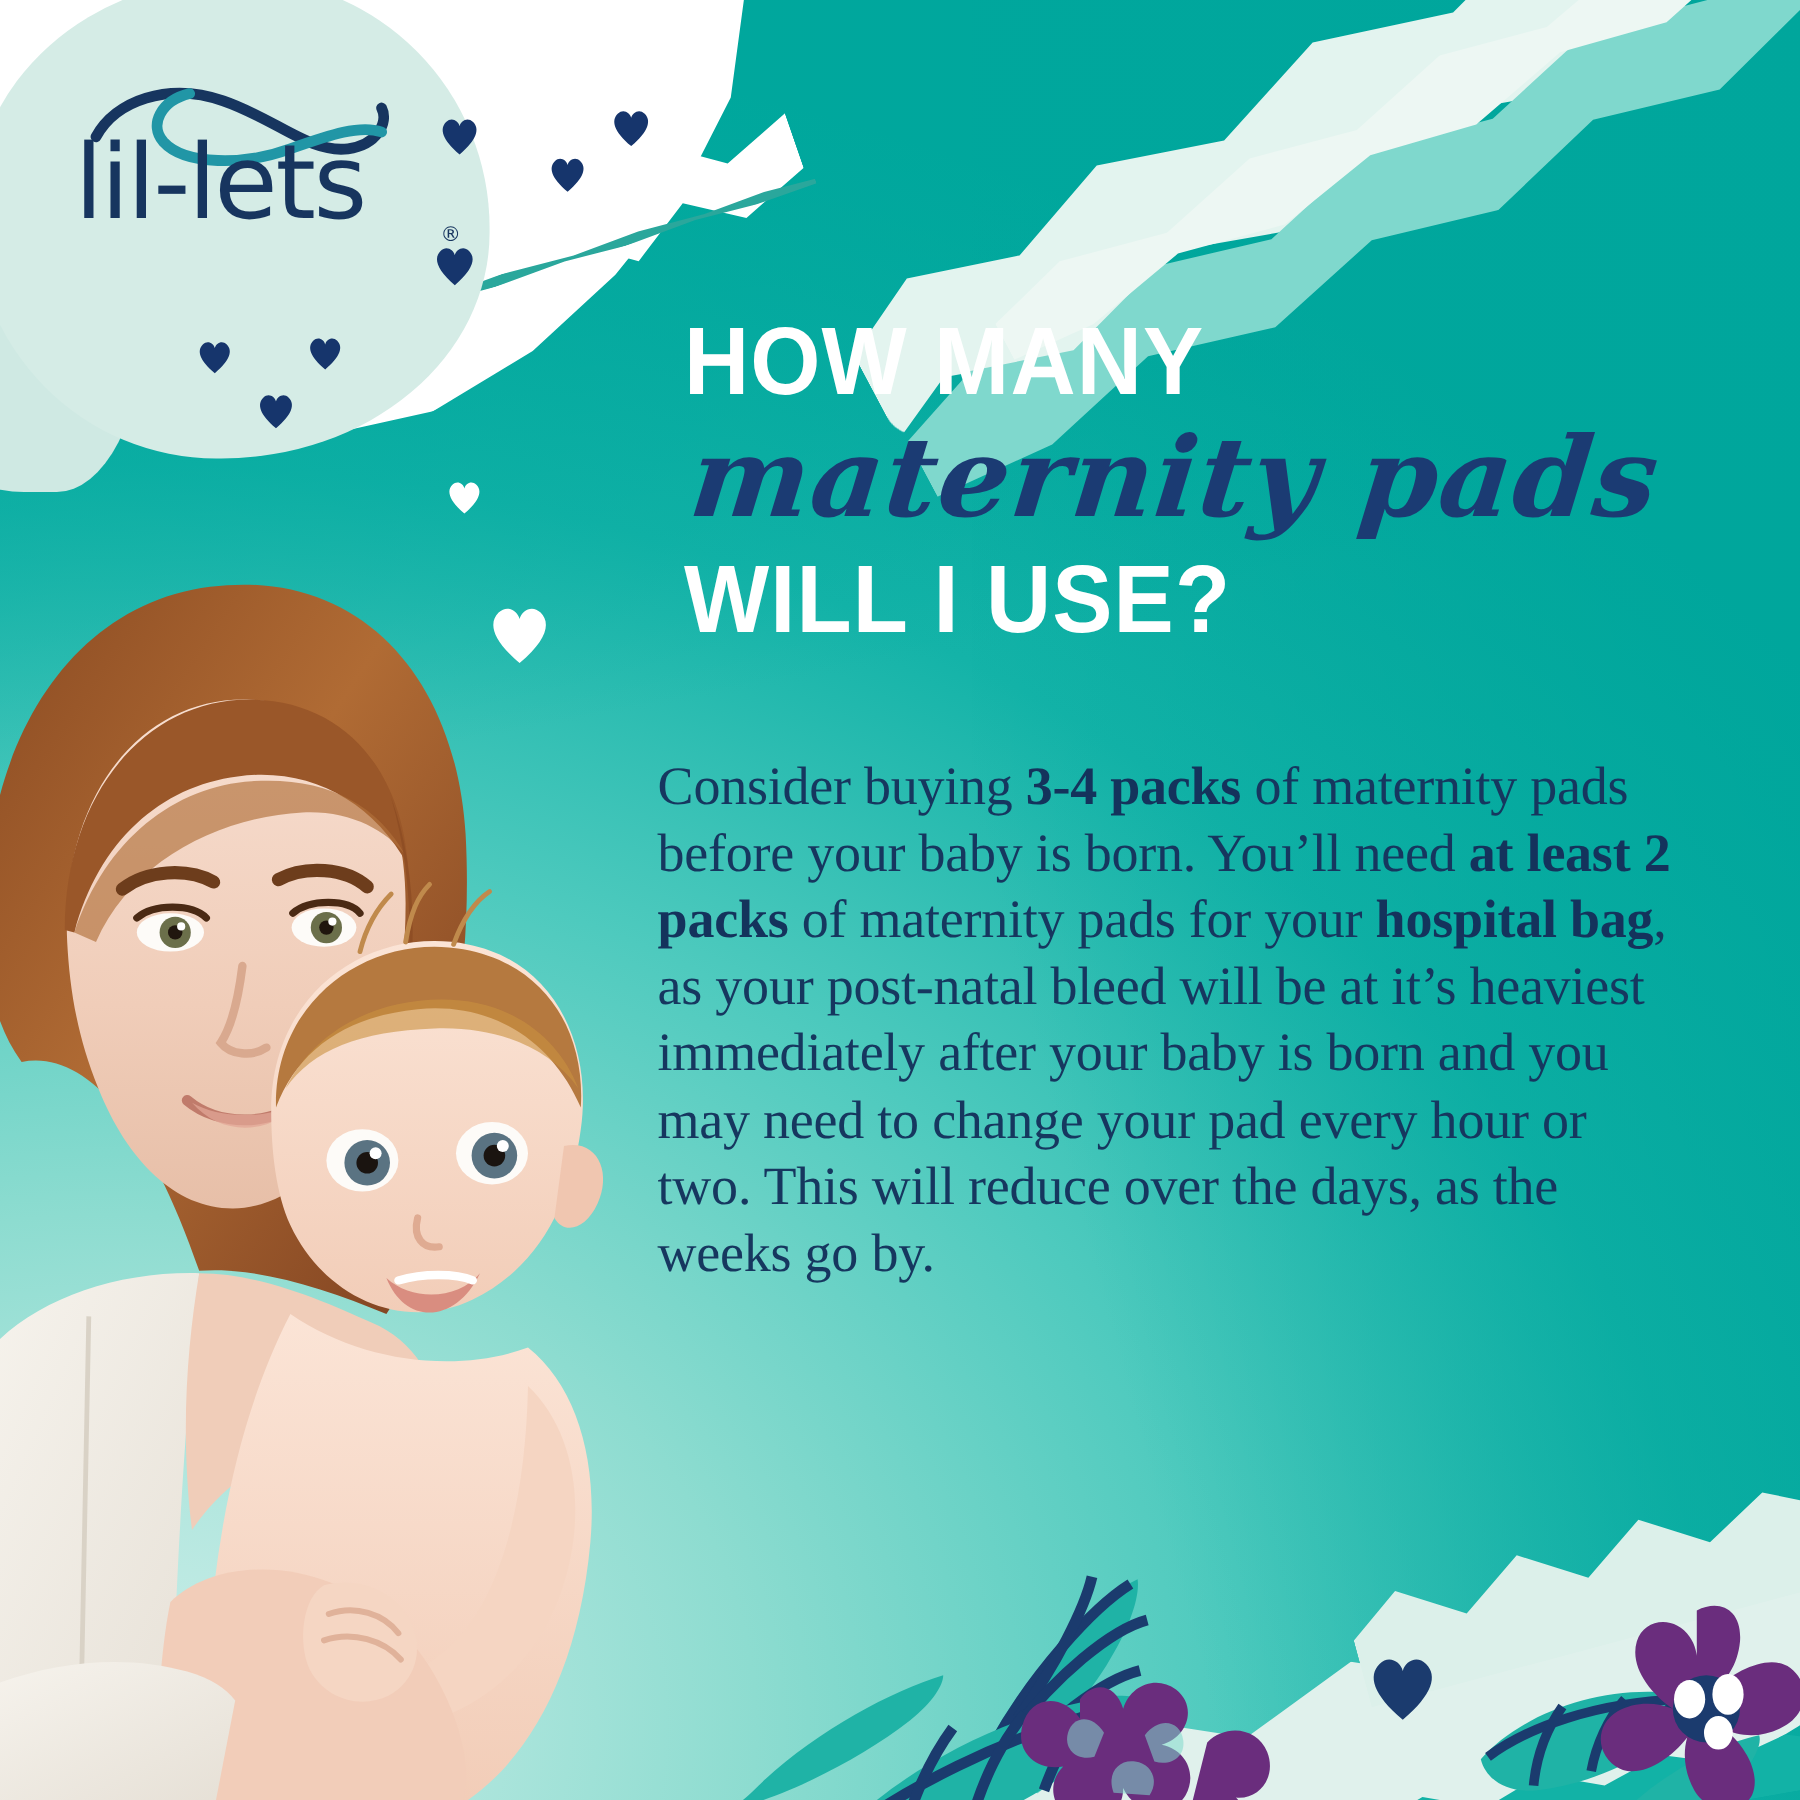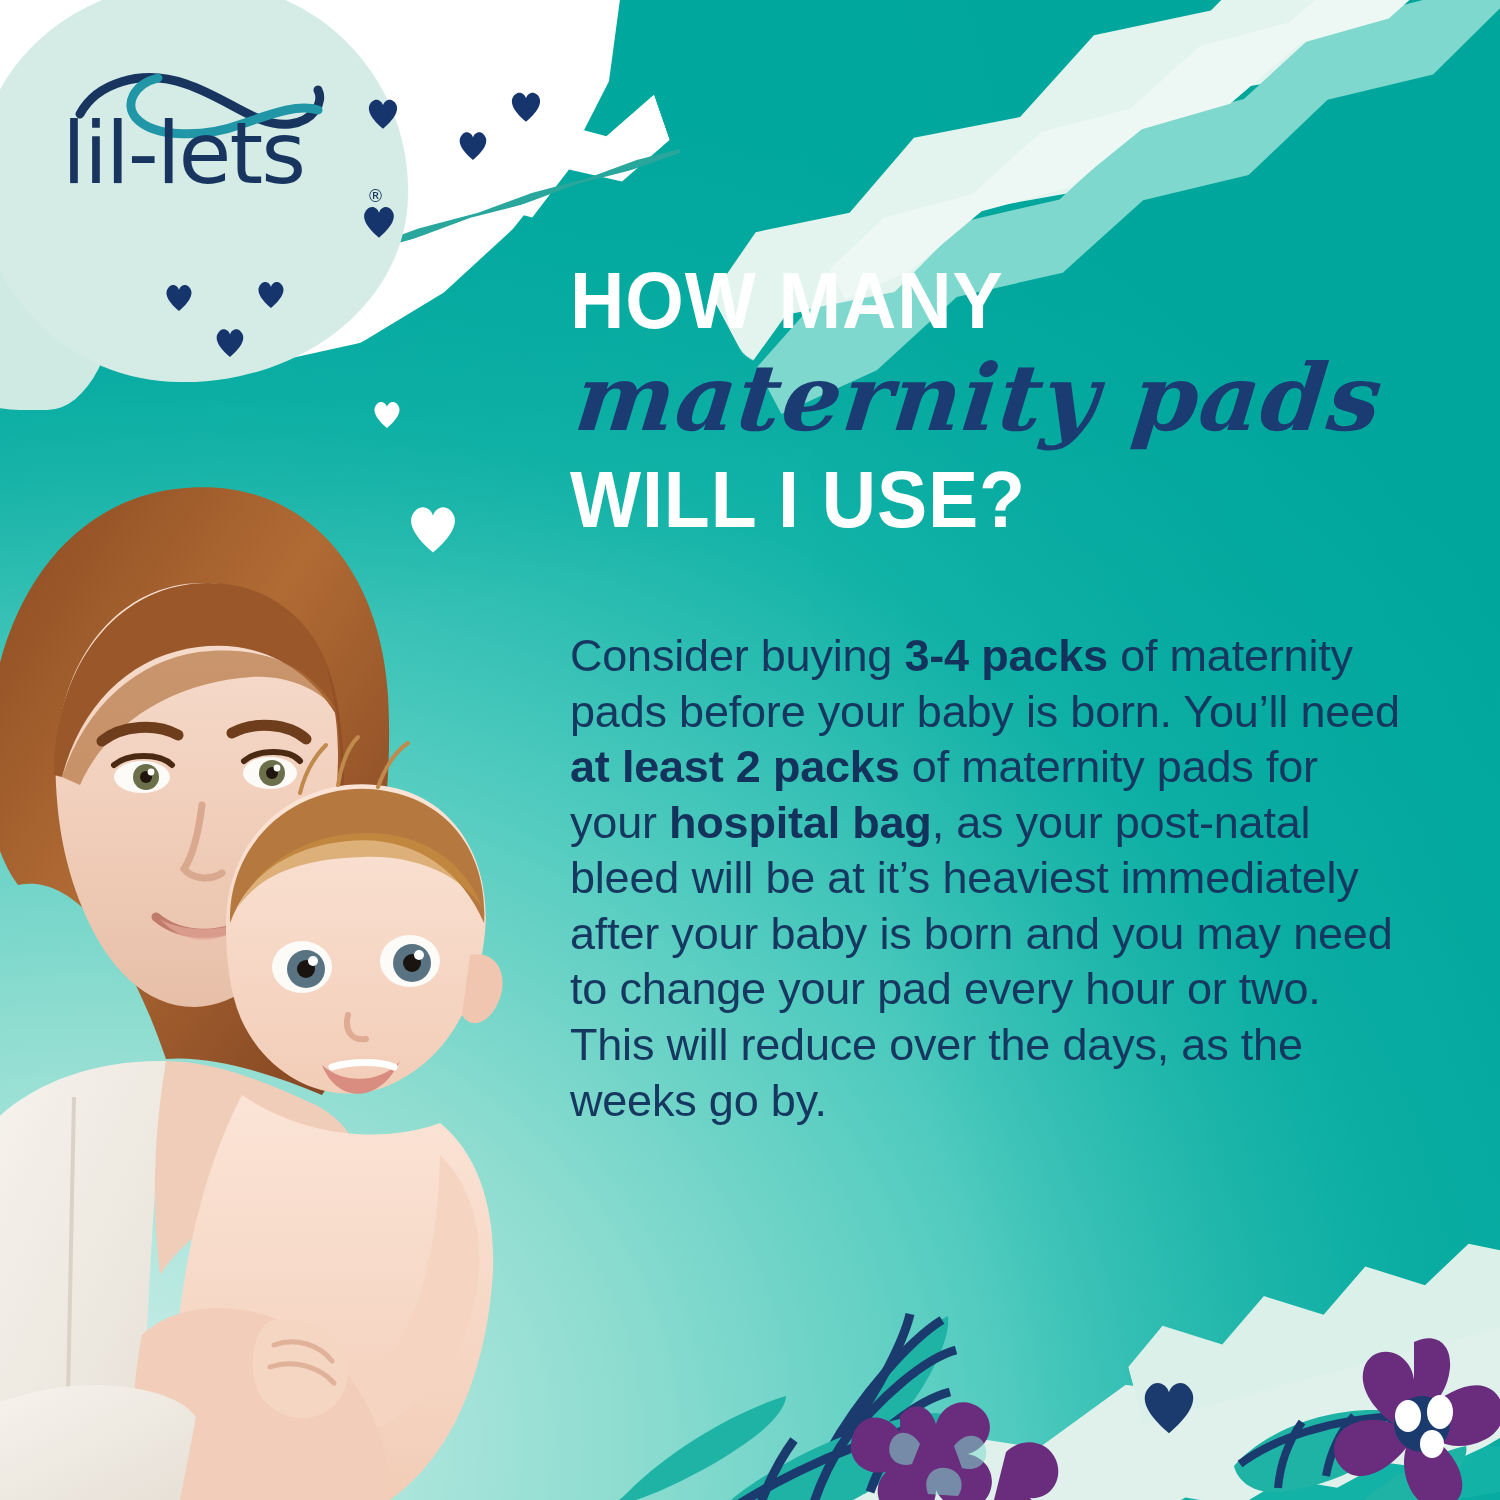--- a/index.html
+++ b/index.html
@@ -139,22 +139,22 @@
     letter-spacing:1px;
     margin:2px 0 0 6px;
     white-space:nowrap;
     transform:skewX(-6deg) scaleX(1.02);
     transform-origin:left center;
   }
   .hl-line.second{margin-top:6px;}
 
   
   .body-copy{
-    position:absolute;left:570px;top:628px;width:846px;
-    font-family:Liberation Sans, sans-serif;
+    position:absolute;left:548px;top:628px;width:846px;
+    font-family:Liberation Serif, serif;
     font-size:45px;
     line-height:1.235;
     color:#16375f;
     letter-spacing:-.2px;
   }
   .body-copy b{font-weight:700;color:#14335c;}
 
   
   .deco-arc{
     position:absolute;left:700px;top:1260px;width:900px;height:300px;

